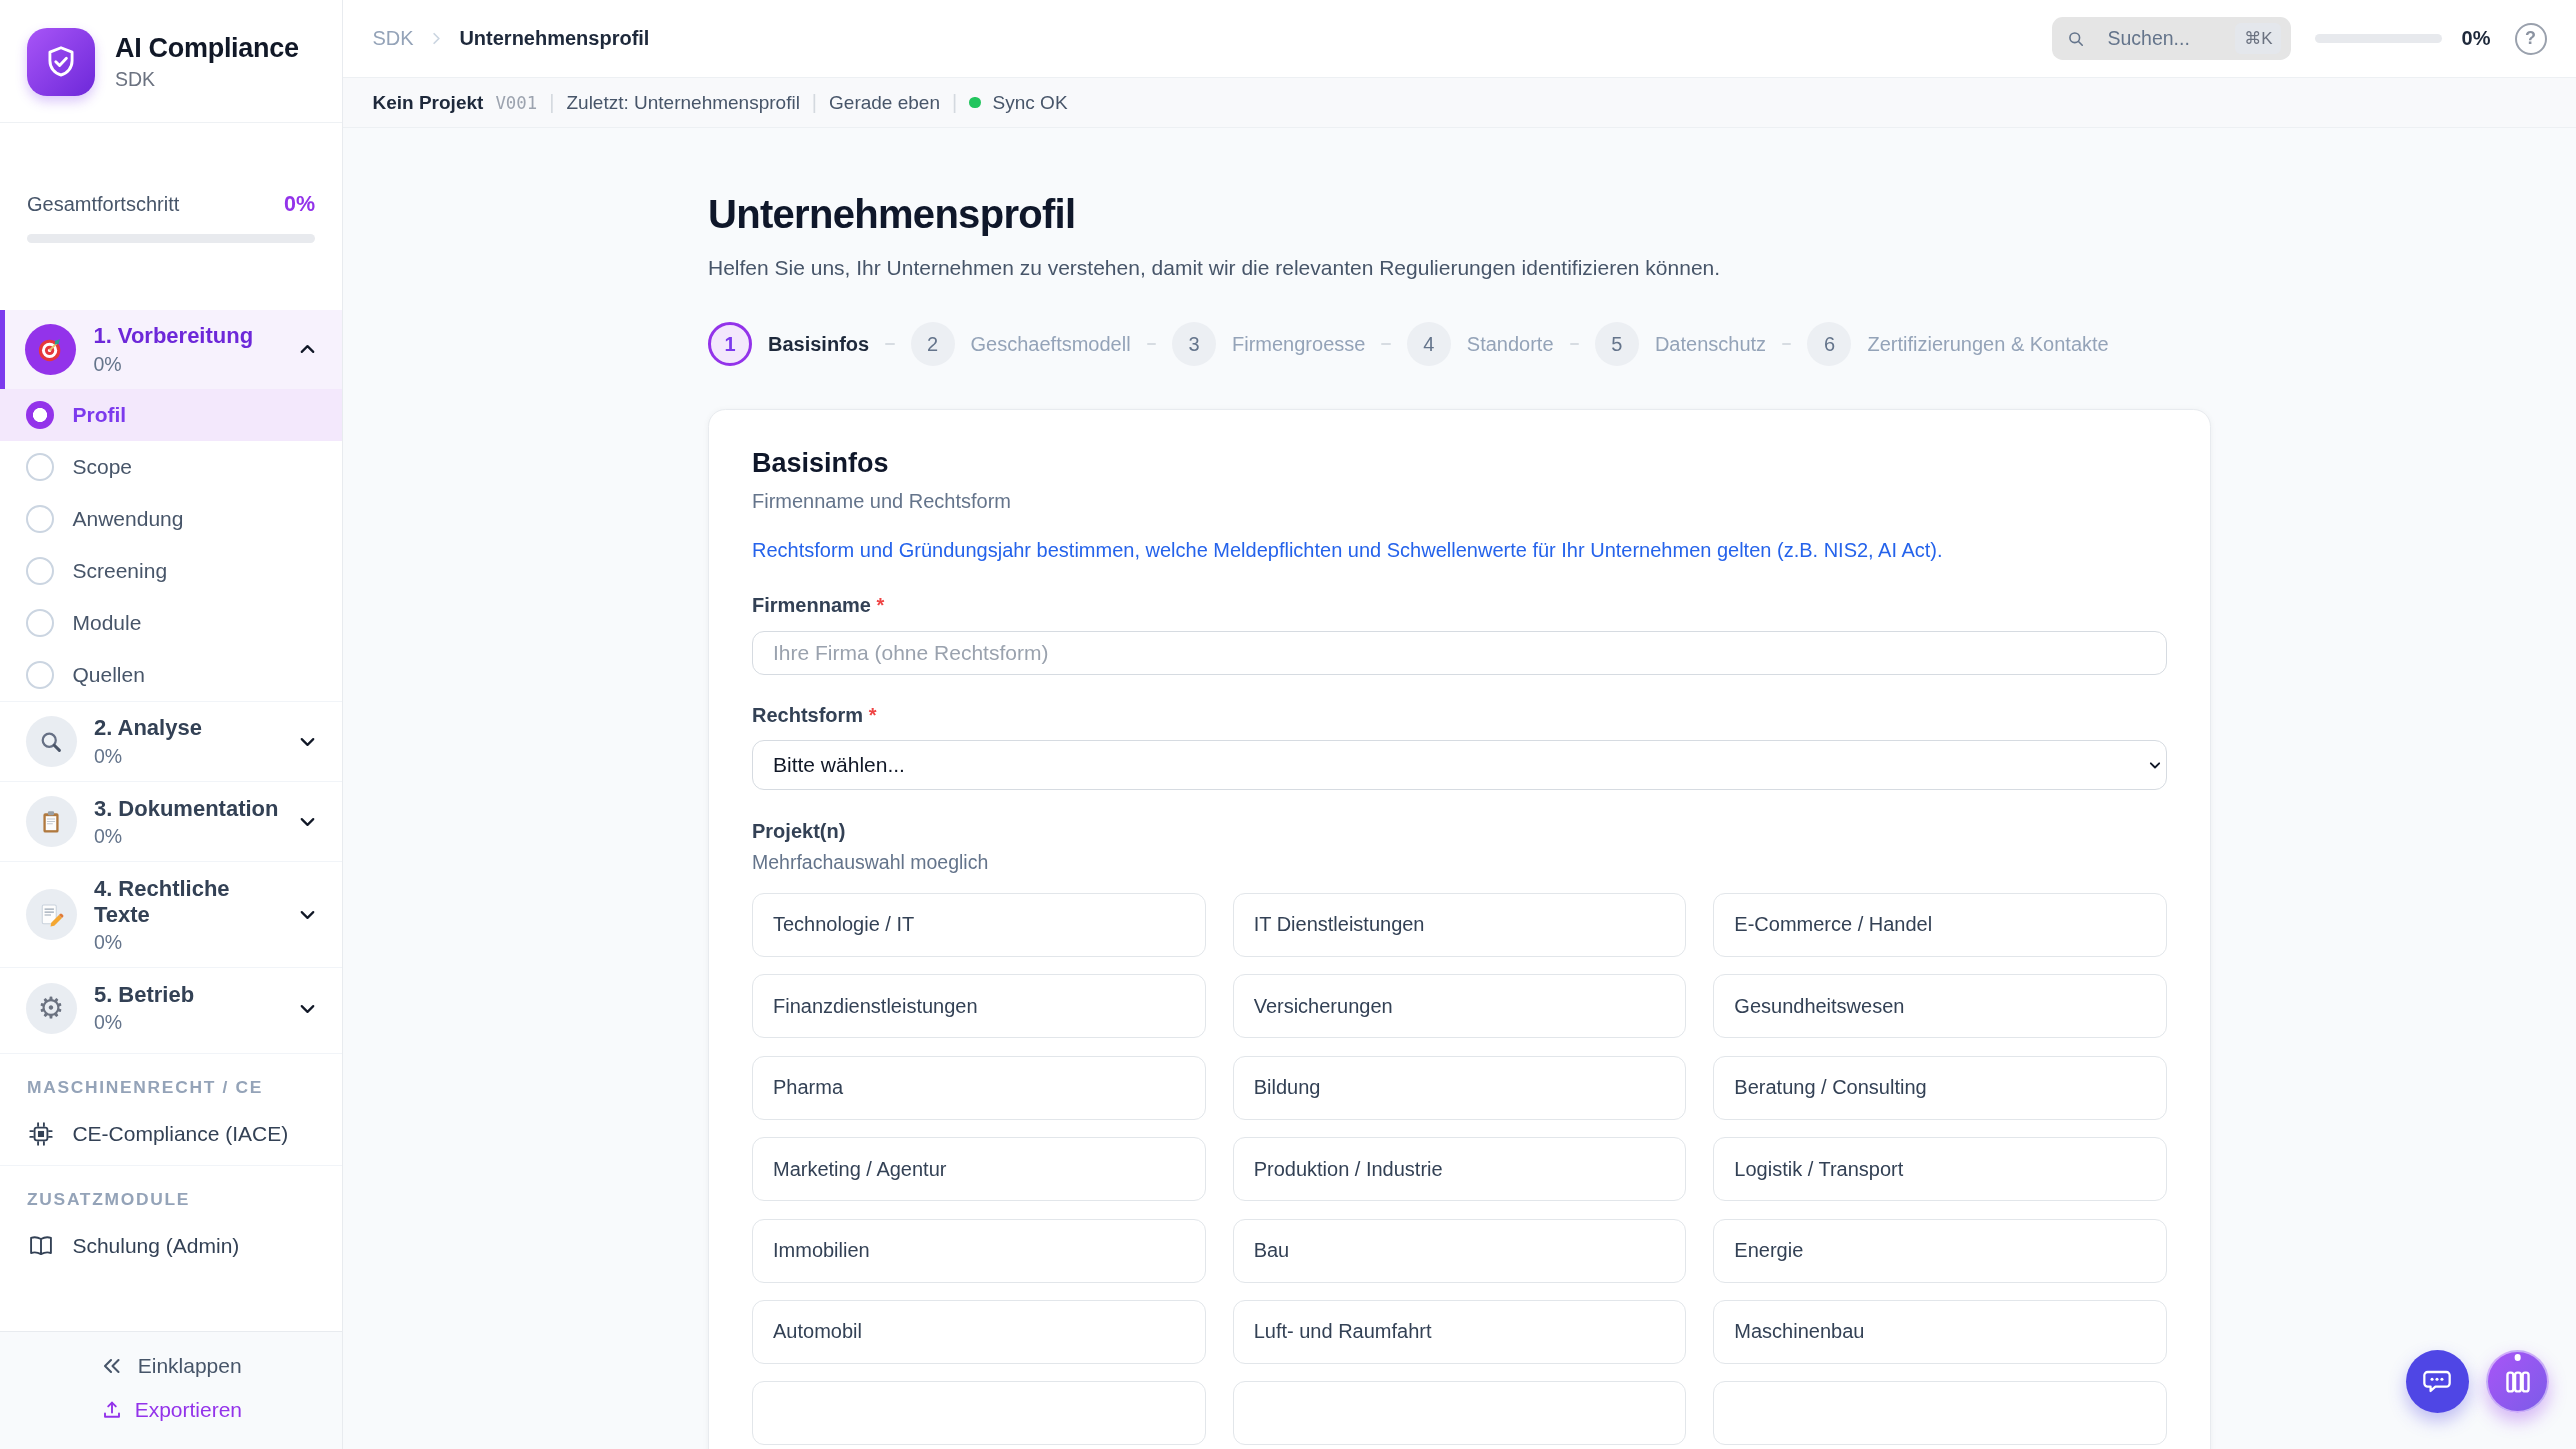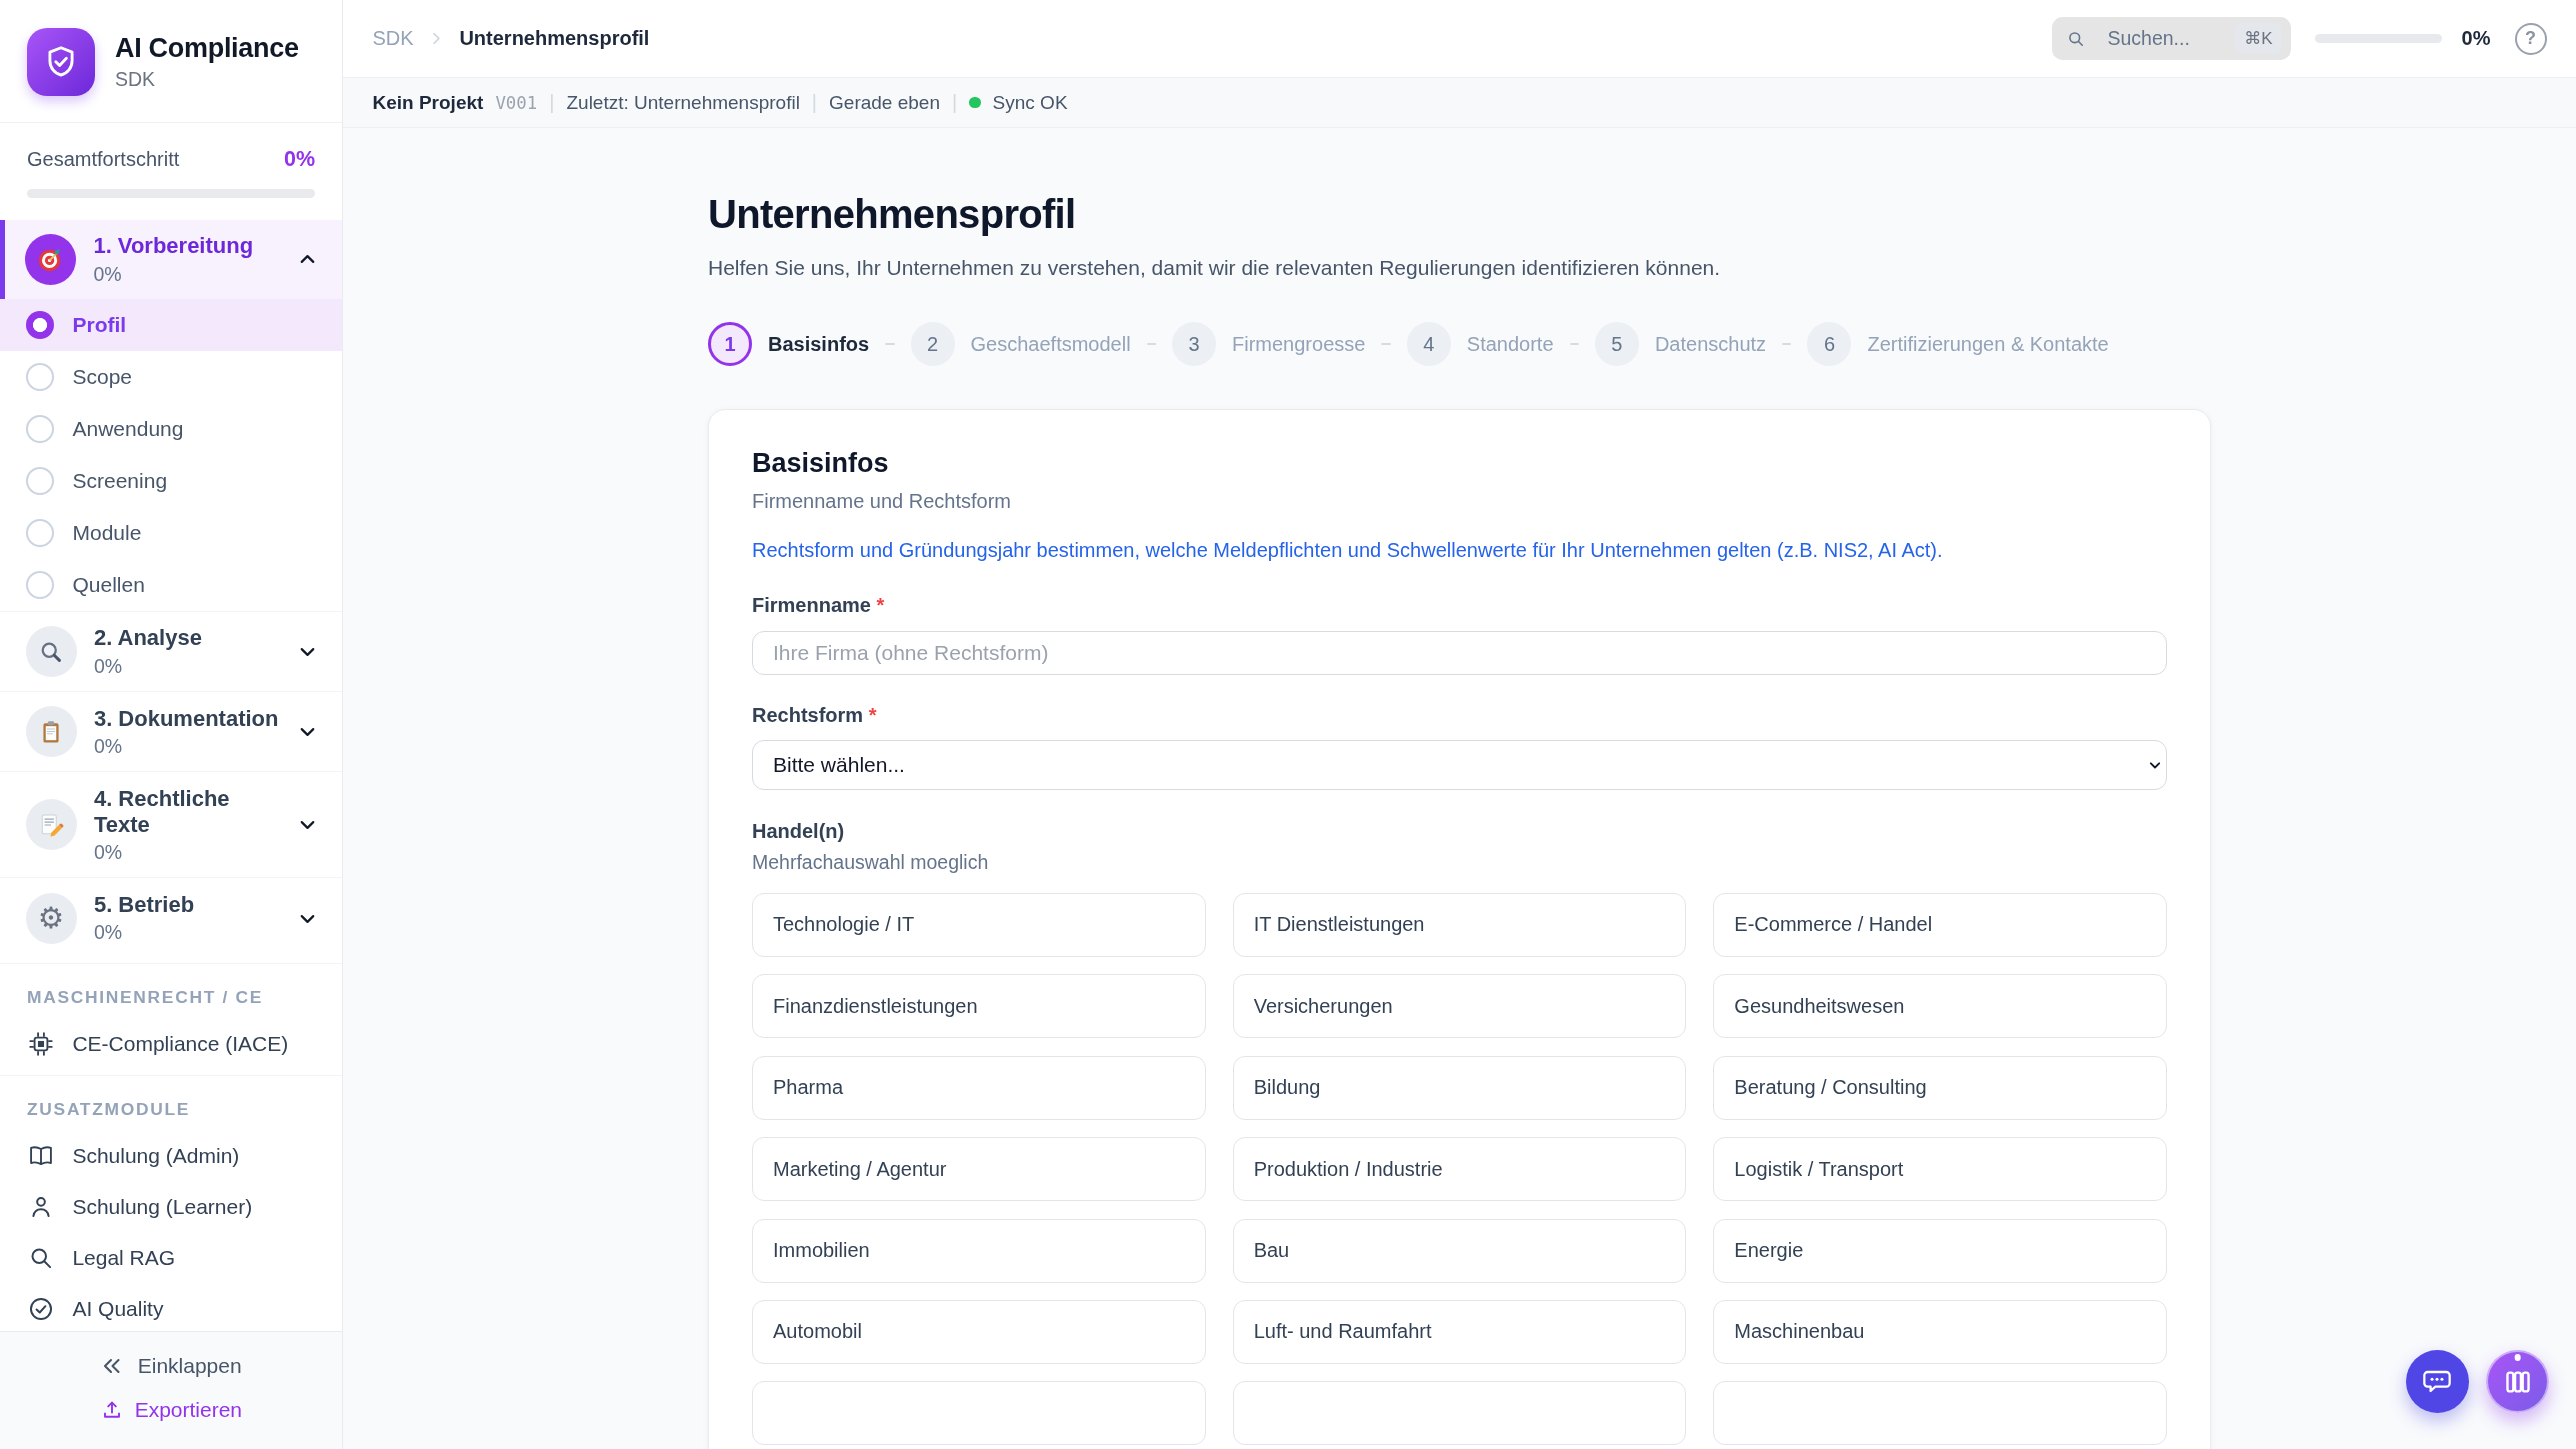--- a/index.html
+++ b/index.html
@@ -6,21 +6,21 @@
   * { margin:0; padding:0; box-sizing:border-box; }
   html,body { width:2576px; height:1449px; overflow:hidden; }
   body {
     font-family:"Liberation Sans", sans-serif;
     background:#f8fafc; color:#1e293b; display:flex;
   }
   svg { display:block; }
 
   
   .sidebar { width:343px; min-width:343px; height:1449px; background:#fff;
-    border-right:1.3px solid #e8ebef; display:flex; flex-direction:column; }
+    border-right:1.3px solid #e8ebef; display:flex; flex-direction:column;gap:45px; }
   .sb-header { display:flex; align-items:center; gap:20px; padding:28px 27px 25.5px;
     border-bottom:1.3px solid #eef1f4; }
   .logo { width:68px; height:68px; border-radius:20px;
     background:linear-gradient(135deg,#a855f7 0%,#6d28d9 100%);
     display:flex; align-items:center; justify-content:center;
     box-shadow:0 5.4px 12px rgba(124,58,237,.28); flex:none; }
   .app-name { font-size:27px; font-weight:700; color:#111827; letter-spacing:-0.3px; }
   .app-sub { font-size:19.5px; color:#6b7280; margin-top:4.7px; }
 
   .sb-progress { padding:24px 27px 21.5px; }
@@ -516,21 +516,21 @@
         </div>
         <div class="select">
           <span>Bitte wählen...</span>
           <span>
             <svg width="20" height="20" viewBox="0 0 24 24" fill="none" stroke="#111827" stroke-width="2.2" stroke-linecap="round" stroke-linejoin="round">
               <polyline points="7 10 12 15 17 10"></polyline>
             </svg>
           </span>
         </div>
 
-        <div class="f-label">Handel(n)</div>
+        <div class="f-label">Projekt(n)</div>
         <div class="hint">Mehrfachauswahl moeglich</div>
 
         <div class="grid">
           <div class="list-flat">
   <button class="opt">Technologie / IT</button>
 
   <button class="opt">IT Dienstleistungen</button>
 
   <button class="opt">E-Commerce / Handel</button>
 

